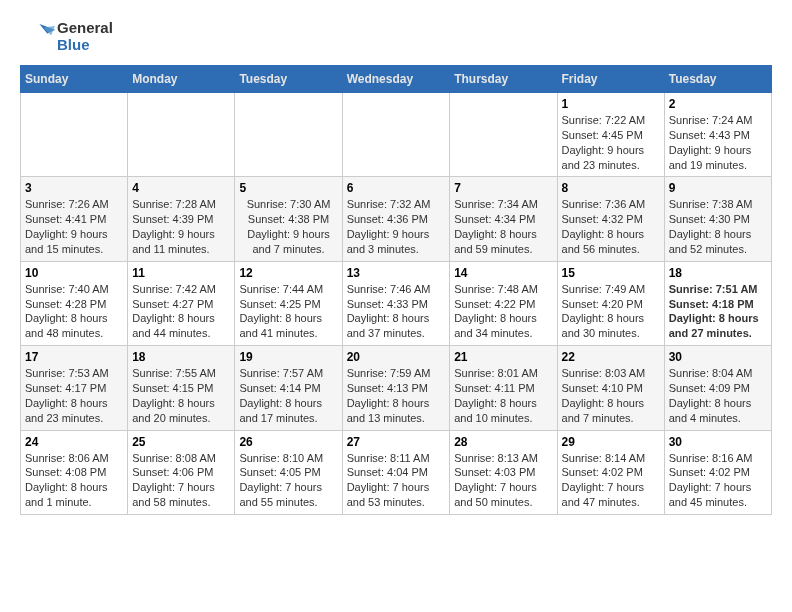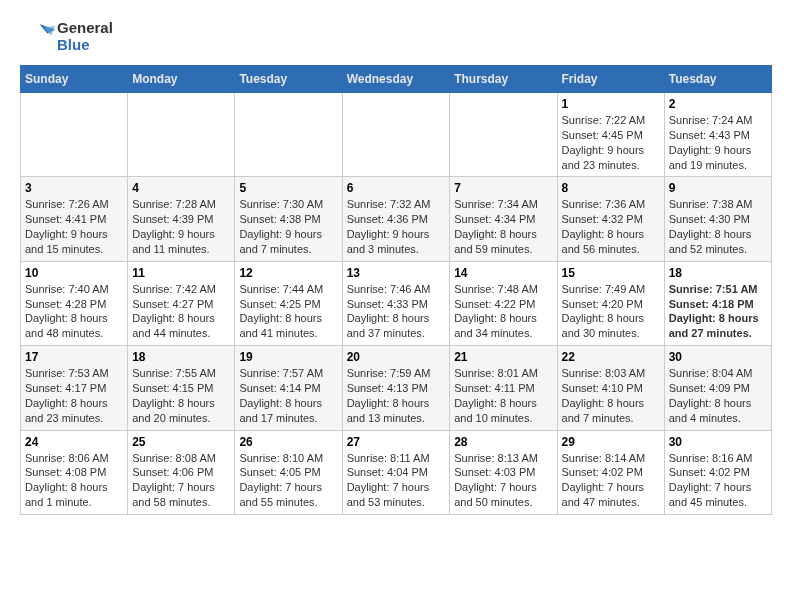--- a/index.html
+++ b/index.html
@@ -136,21 +136,21 @@
         </td>
         <td>
           <div class="day-num">4</div>
           <div class="day-info" style="white-space: pre-line;">Sunrise: 7:28 AM
 Sunset: 4:39 PM
 Daylight: 9 hours
 and 11 minutes.</div>
         </td>
         <td>
           <div class="day-num">5</div>
-          <div class="day-info" style="white-space: pre-line;">Sunrise: 7:30 AM
+          <div class="day-info" style="white-space: pre-line; text-align: center;">Sunrise: 7:30 AM
 Sunset: 4:38 PM
 Daylight: 9 hours
 and 7 minutes.</div>
         </td>
         <td>
           <div class="day-num">6</div>
           <div class="day-info" style="white-space: pre-line;">Sunrise: 7:32 AM
 Sunset: 4:36 PM
 Daylight: 9 hours
 and 3 minutes.</div>

